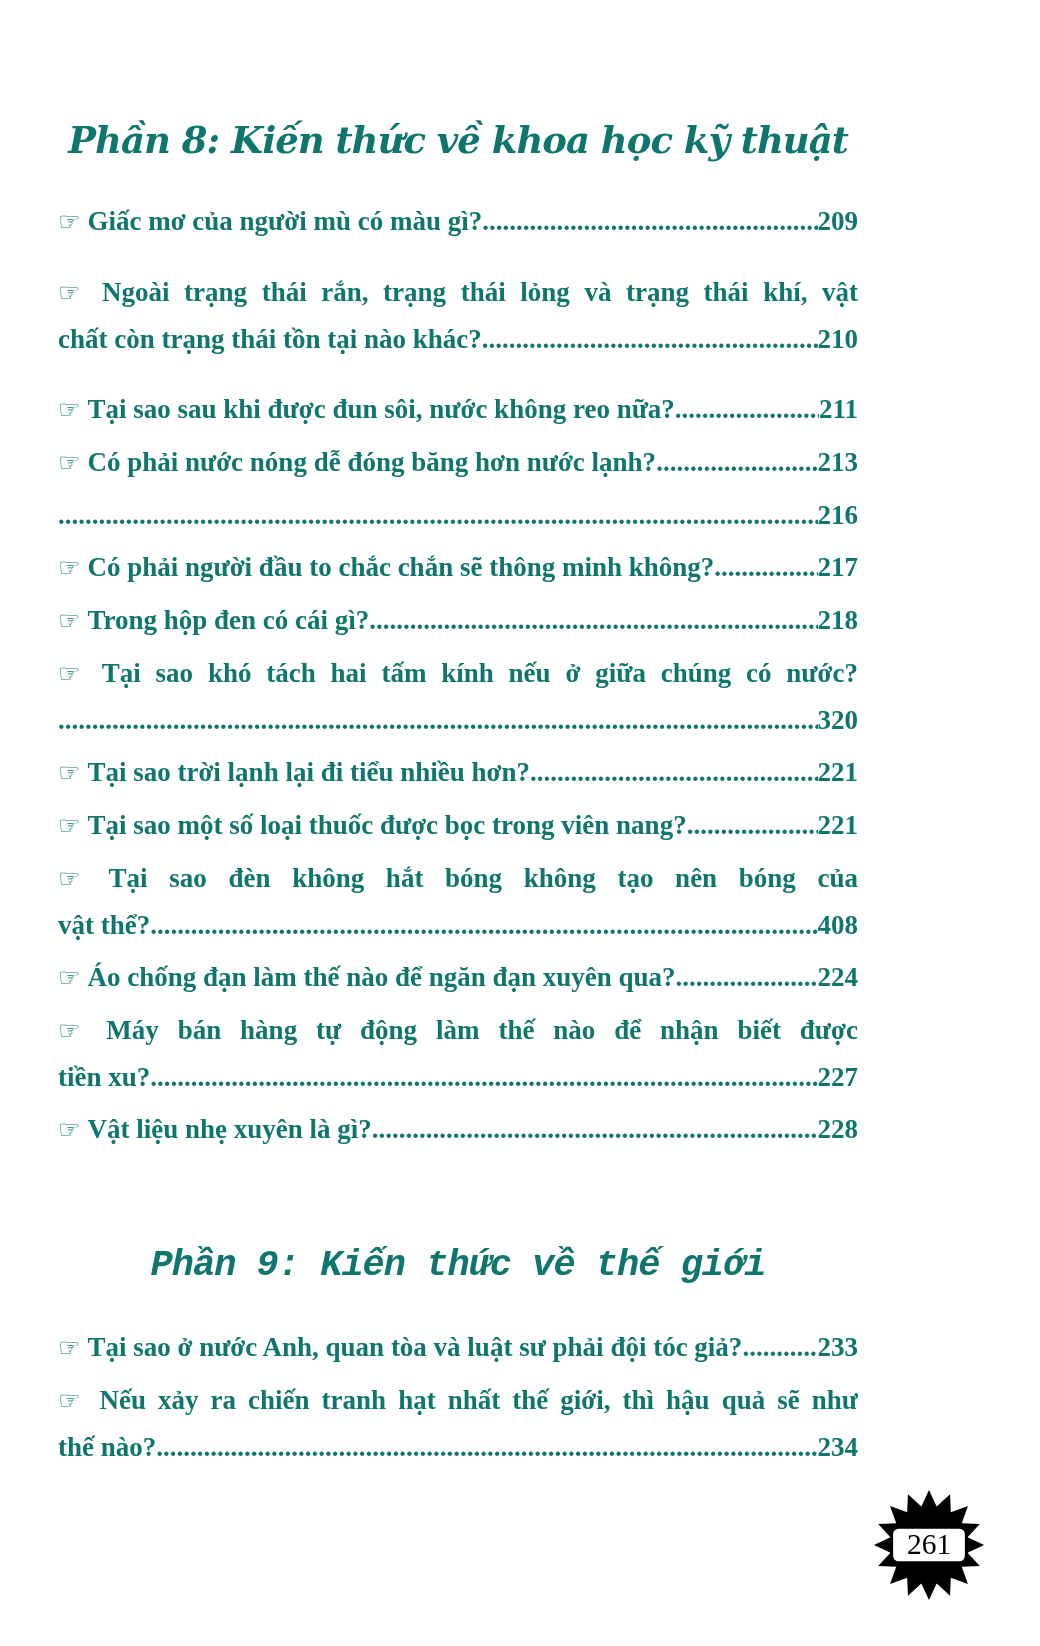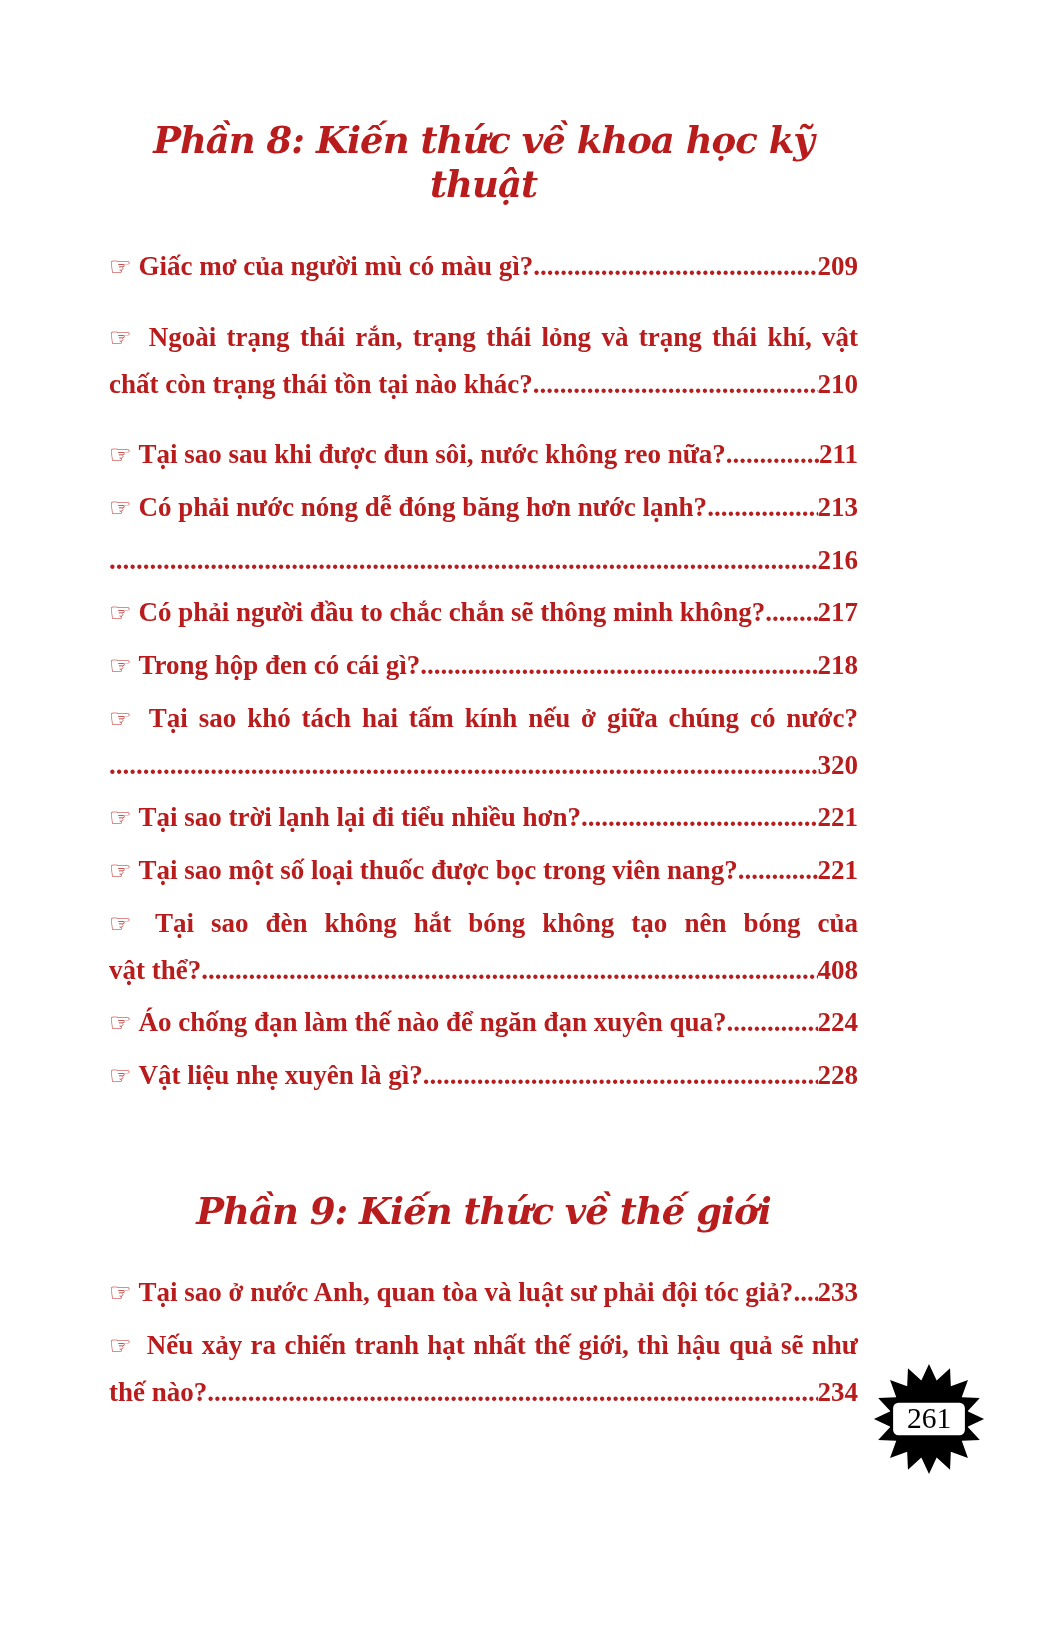--- a/index.html
+++ b/index.html
@@ -7,38 +7,39 @@
     padding: 0;
     background: #e8e8e8;
   }
   .page {
     width: 1040px;
     height: 1646px;
     margin: 0 auto;
     background: #ffffff;
     position: relative;
     box-sizing: border-box;
-    padding: 118px 182px 0 109px;
+    padding: 118px 182px 0 58px;
     font-family: "Liberation Serif", serif;
     font-size: 27px;
-    color: #b91c1c;
+    color: #0f766e;
     overflow: hidden;
   }
   .section-title {
     text-align: center;
     font-family: "DejaVu Serif", serif;
     font-style: italic;
     font-weight: bold;
     font-size: 37px;
     letter-spacing: -1px;
     margin: 0 0 36px 0;
     line-height: 1.2;
   }
   .section-title.second {
     margin-top: 90px;
+    font-family: Liberation Mono, monospace;
   }
   .entry { margin-bottom: 6px; }
   .entry.sp { margin-bottom: 24px; }
   .line { line-height: 46px; font-weight: bold; }
   .flexline {
     display: flex;
     align-items: baseline;
   }
   .just {
     text-align: justify;
@@ -56,21 +57,21 @@
     white-space: nowrap;
     min-width: 8px;
   }
   .dots::after {
     content: "........................................................................................................................................................................................";
   }
   .pg { white-space: nowrap; }
   .badge {
     position: absolute;
     right: 52px;
-    top: 1360px;
+    top: 1486px;
     width: 118px;
     height: 118px;
   }
   .badge svg { display: block; width: 118px; height: 118px; }
   .badge text {
     font-family: "Liberation Serif", serif;
     font-size: 30px;
   }
 </style>
 </head>
@@ -180,20 +181,30 @@
     </div>
 
     <div class="entry">
       <div class="line flexline">
         <span class="q"><span class="hand">☞</span><span>Áo chống đạn làm thế nào để ngăn đạn xuyên qua?</span></span>
         <span class="dots"></span>
         <span class="pg">224</span>
       </div>
     </div>
 
+    <div class="entry">
+      <div class="line just">
+        <span class="hand">☞</span> <span>Máy bán hàng tự động làm thế nào để nhận biết được</span>
+      </div>
+      <div class="line flexline">
+        <span class="q"><span>tiền xu?</span></span>
+        <span class="dots"></span>
+        <span class="pg">227</span>
+      </div>
+    </div>
 
     <div class="entry">
       <div class="line flexline">
         <span class="q"><span class="hand">☞</span><span>Vật liệu nhẹ xuyên là gì?</span></span>
         <span class="dots"></span>
         <span class="pg">228</span>
       </div>
     </div>
 
   </div>

